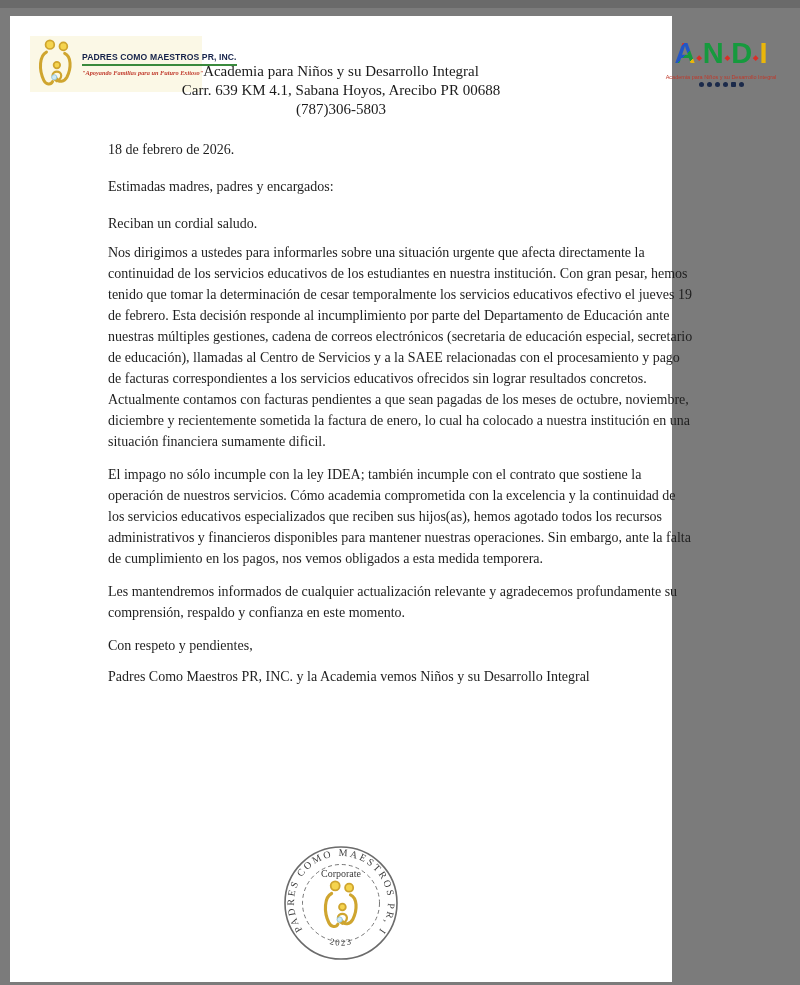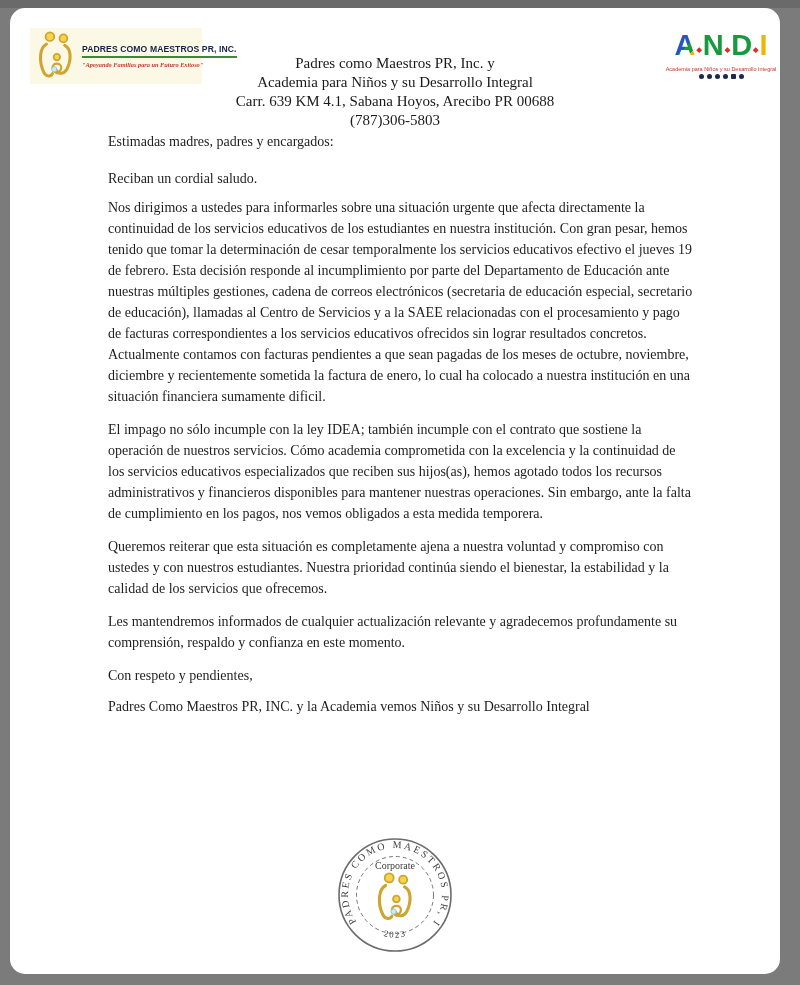--- a/index.html
+++ b/index.html
@@ -3,23 +3,22 @@
 <meta charset="utf-8">
 <style>
   html,body{margin:0;padding:0;}
   body{
     width:800px;height:985px;position:relative;overflow:hidden;
     background:#7b7b7b;
     font-family:"Liberation Serif", serif;
   }
   .frame-top{position:absolute;top:0;left:0;width:800px;height:8px;background:#6a6a6a;}
   .document{
-    position:absolute;left:10px;top:8px;width:770px;height:966px;
+    position:absolute;left:10px;top:16px;width:662px;height:966px;
     background:#ffffff;
-    border-radius:15px;
   }
 
   
   .pcm-logo{
     position:absolute;left:20px;top:20px;width:172px;height:56px;
     background:#fbf8e6;display:flex;align-items:center;padding:2px 4px;box-sizing:border-box;
   }
   .pcm-logo .family{width:44px;height:50px;flex:0 0 auto;}
   .pcm-text{margin-left:4px;}
   .pcm-name{
@@ -96,21 +95,20 @@
       </g>
     </svg>
     <div class="pcm-text">
       <div class="pcm-name">PADRES COMO MAESTROS PR, INC.</div>
       <div class="pcm-rule"></div>
       <div class="pcm-tagline">"Apoyando Familias para un Futuro Exitoso"</div>
     </div>
   </div>
 
   <div class="lh-center">
-    <div>Padres como Maestros PR, Inc. y</div>
     <div>Academia para Niños y su Desarrollo Integral</div>
     <div>Carr. 639 KM 4.1, Sabana Hoyos, Arecibo PR 00688</div>
     <div>(787)306-5803</div>
   </div>
 
   <div class="andi">
     <div class="andi-word">
       <span class="ltr-a">A</span><span class="sep">◆</span><span class="ltr-n">N</span><span class="sep">◆</span><span class="ltr-d">D</span><span class="sep">◆</span><span class="ltr-i">I</span>
     </div>
     <div class="andi-sub">Academia para Niños y su Desarrollo Integral</div>
@@ -118,25 +116,25 @@
       <span></span>
       <span></span>
       <span></span>
       <span></span>
       <span></span>
       <span></span>
     </div>
   </div>
 
   <div class="letter-body">
+    <p class="p-date">18 de febrero de 2026.</p>
     <p class="p-sal">Estimadas madres, padres y encargados:</p>
     <p class="p-greet">Reciban un cordial saludo.</p>
     <p class="p-para">Nos dirigimos a ustedes para informarles sobre una situación urgente que afecta directamente la continuidad de los servicios educativos de los estudiantes en nuestra institución. Con gran pesar, hemos tenido que tomar la determinación de cesar temporalmente los servicios educativos efectivo el jueves 19 de febrero.  Esta decisión responde al incumplimiento por parte del Departamento de Educación ante nuestras múltiples gestiones, cadena de correos electrónicos (secretaria de educación especial, secretario de educación), llamadas al Centro de Servicios y a la SAEE relacionadas con el procesamiento y pago de facturas correspondientes a los servicios educativos ofrecidos sin lograr resultados concretos. Actualmente contamos con facturas pendientes a que sean pagadas de los meses de octubre, noviembre, diciembre y recientemente sometida la factura de enero, lo cual ha colocado a nuestra institución en una situación financiera sumamente dificil.</p>
     <p class="p-para">El impago no sólo incumple con la ley IDEA; también incumple con el contrato que sostiene la operación de nuestros servicios. Cómo academia comprometida con la excelencia y la continuidad de los servicios educativos especializados que reciben sus hijos(as), hemos agotado todos los recursos administrativos y financieros disponibles para mantener nuestras operaciones. Sin embargo, ante la falta de cumplimiento en los pagos, nos vemos obligados a esta medida temporera.</p>
-    <p class="p-para">Queremos reiterar que esta situación es completamente ajena a nuestra voluntad y compromiso con ustedes y con nuestros estudiantes. Nuestra prioridad continúa siendo el bienestar, la estabilidad y la calidad de los servicios que ofrecemos.</p>
     <p class="p-para">Les mantendremos informados de cualquier actualización relevante y agradecemos profundamente su comprensión, respaldo y confianza en este momento.</p>
     <p class="p-close-first">Con respeto y pendientes,</p>
     <p class="p-close">Padres Como Maestros PR, INC. y la Academia vemos Niños y su Desarrollo Integral</p>
   </div>
 
   <div class="seal">
     <svg viewBox="0 0 120 120" width="120" height="122">
       <defs>
         <path id="ringPath" d="M 21.5,87 A 47,47 0 1 1 98.5,87"></path>
         <path id="yearPath" d="M 34,93 A 40,40 0 0 0 86,93"></path>

